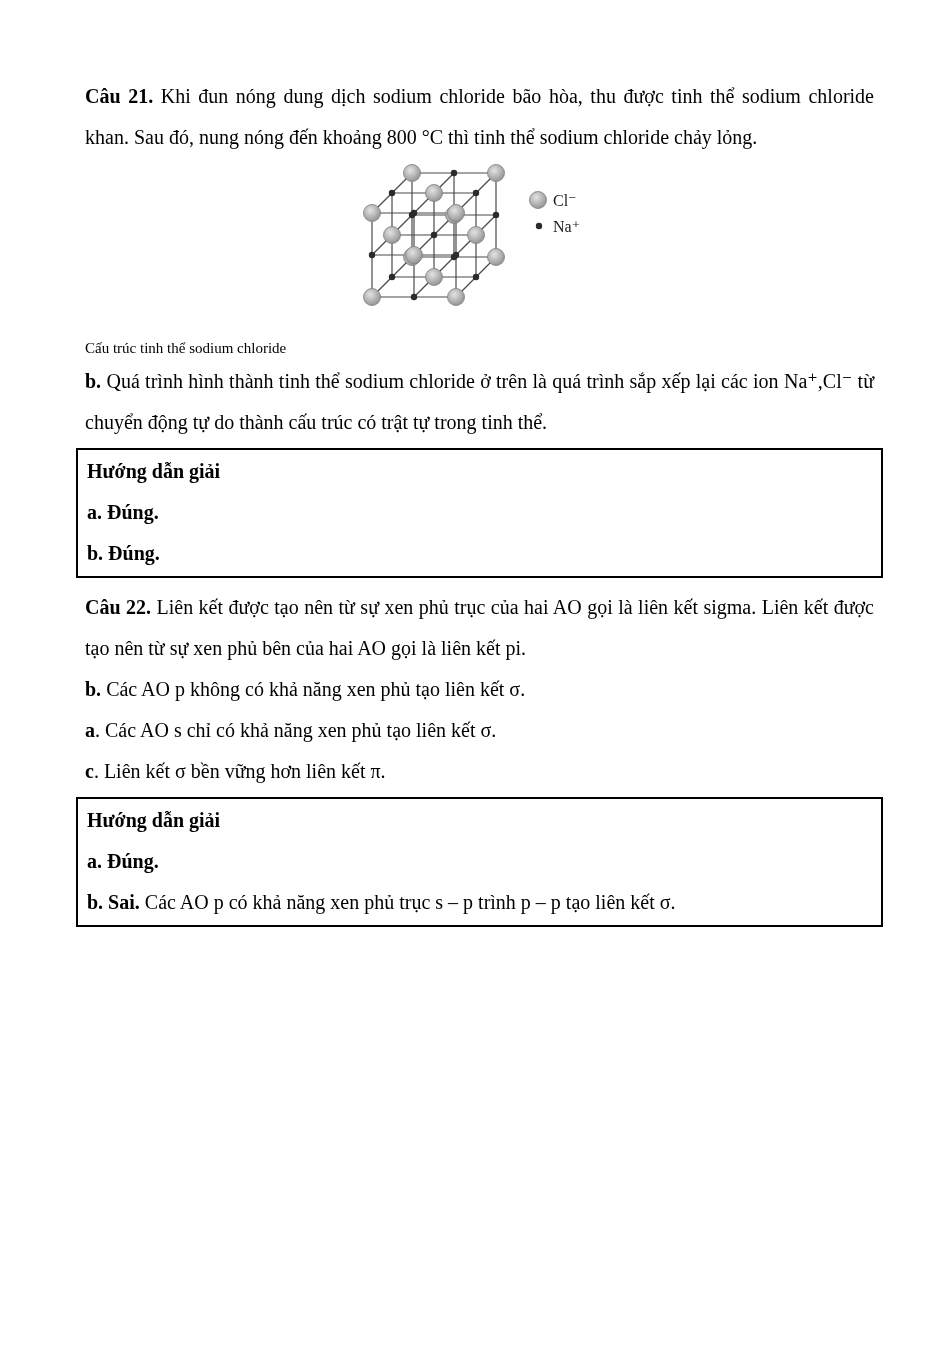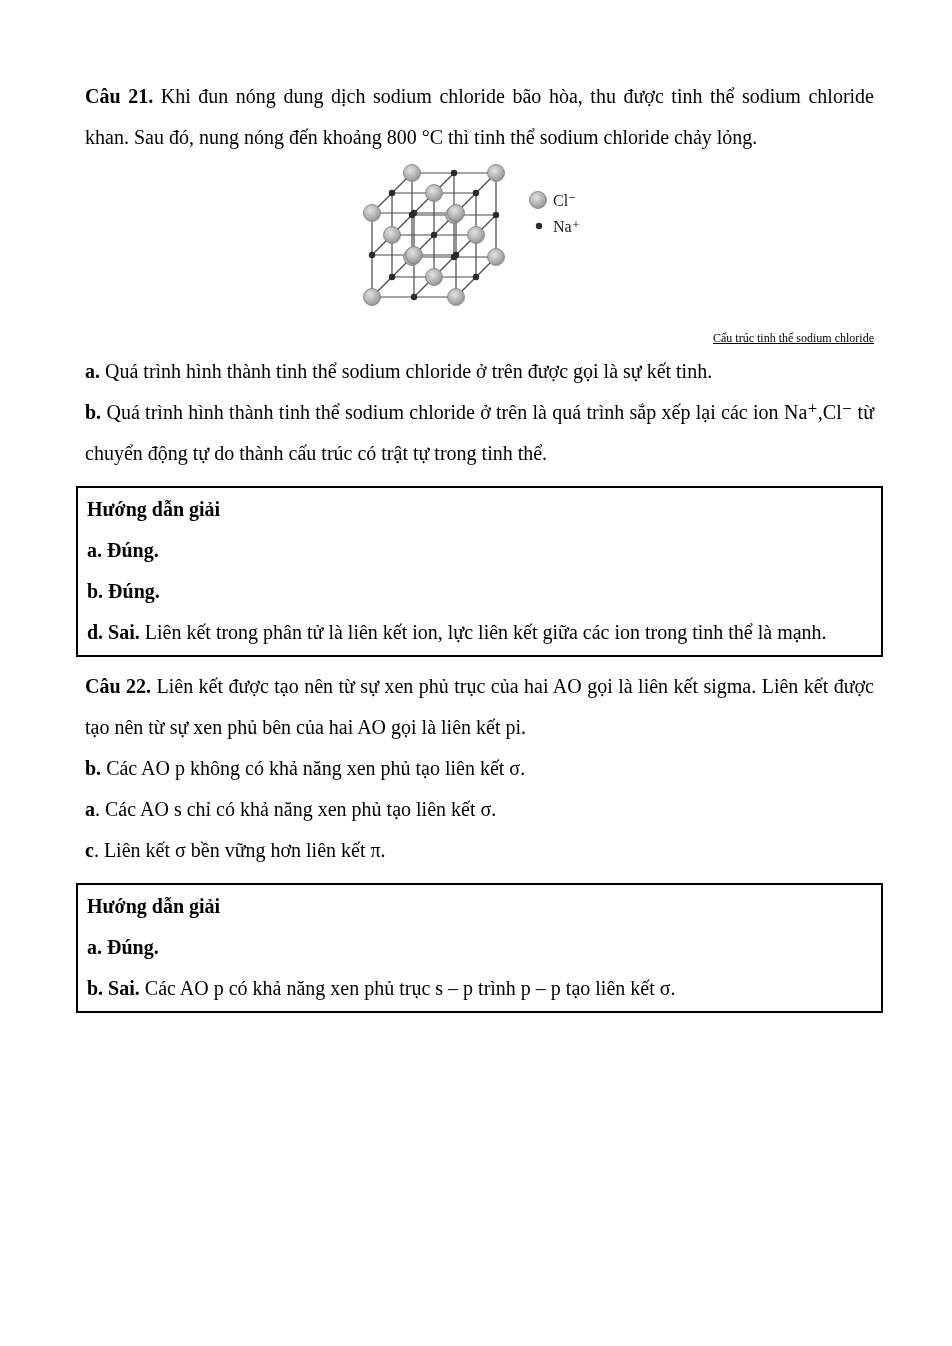--- a/index.html
+++ b/index.html
@@ -14,31 +14,30 @@
     font-size:20px;
     line-height:41px;
     overflow:hidden;
   }
   p{margin:0;text-align:justify;}
   b{font-weight:bold;}
   .figure-block{
     text-align:center;
     margin:6px 0 2px 0;
     line-height:normal;
-    text-decoration:underline;
   }
   .fig-caption{
-    font-size:12px;
+    font-size:15px;
     line-height:22px;
-    text-align:right;
-    margin-top:6px;
+    text-align:left;
+    margin-top:16px;
   }
   .solution-box{
     border:2px solid #000000;
-    margin:12px -9px 9px -9px;
+    margin:5px -9px 9px -9px;
     padding:1px 9px 2px 9px;
   }
   .q22-intro{margin-top:9px;}
   svg text{
     font-family:"Liberation Serif","DejaVu Serif",serif;
     fill:#1a1a1a;
   }
 </style>
 </head>
 <body>
@@ -117,28 +116,26 @@
       <g>
         <circle cx="183" cy="36" r="8.5" fill="url(#sphereGrad)" stroke="#7e7e7e" stroke-width="0.8"></circle>
         <text x="198" y="42" font-size="16">Cl⁻</text>
         <circle cx="184" cy="62" r="3.2" fill="#2b2b2b"></circle>
         <text x="198" y="68" font-size="16">Na⁺</text>
       </g>
     </svg>
     <div class="fig-caption">Cấu trúc tinh thể sodium chloride</div>
   </div>
 
-  <p><b>a.</b><span> Quá trình hình thành tinh thể sodium chloride ở trên được gọi là sự kết tinh.</span></p>
   <p><b>b.</b><span> Quá trình hình thành tinh thể sodium chloride ở trên là quá trình sắp xếp lại các ion Na⁺,Cl⁻ từ chuyển động tự do thành cấu trúc có trật tự trong tinh thể.</span></p>
 
   <div class="solution-box">
     <p><b>Hướng dẫn giải</b></p>
     <p><b>a. Đúng.</b><span></span></p>
     <p><b>b. Đúng.</b><span></span></p>
-    <p><b>d. Sai.</b><span> Liên kết trong phân tử là liên kết ion, lực liên kết giữa các ion trong tinh thể là mạnh.</span></p>
   </div>
 
   <p class="q22-intro"><b>Câu 22.</b><span> Liên kết được tạo nên từ sự xen phủ trục của hai AO gọi là liên kết sigma. Liên kết được tạo nên từ sự xen phủ bên của hai AO gọi là liên kết pi.</span></p>
 
   <p><b>b.</b><span> Các AO p không có khả năng xen phủ tạo liên kết σ.</span></p>
   <p><b>a</b><span>. Các AO s chỉ có khả năng xen phủ tạo liên kết σ.</span></p>
   <p><b>c</b><span>. Liên kết σ bền vững hơn liên kết π.</span></p>
 
   <div class="solution-box">
     <p><b>Hướng dẫn giải</b></p>

